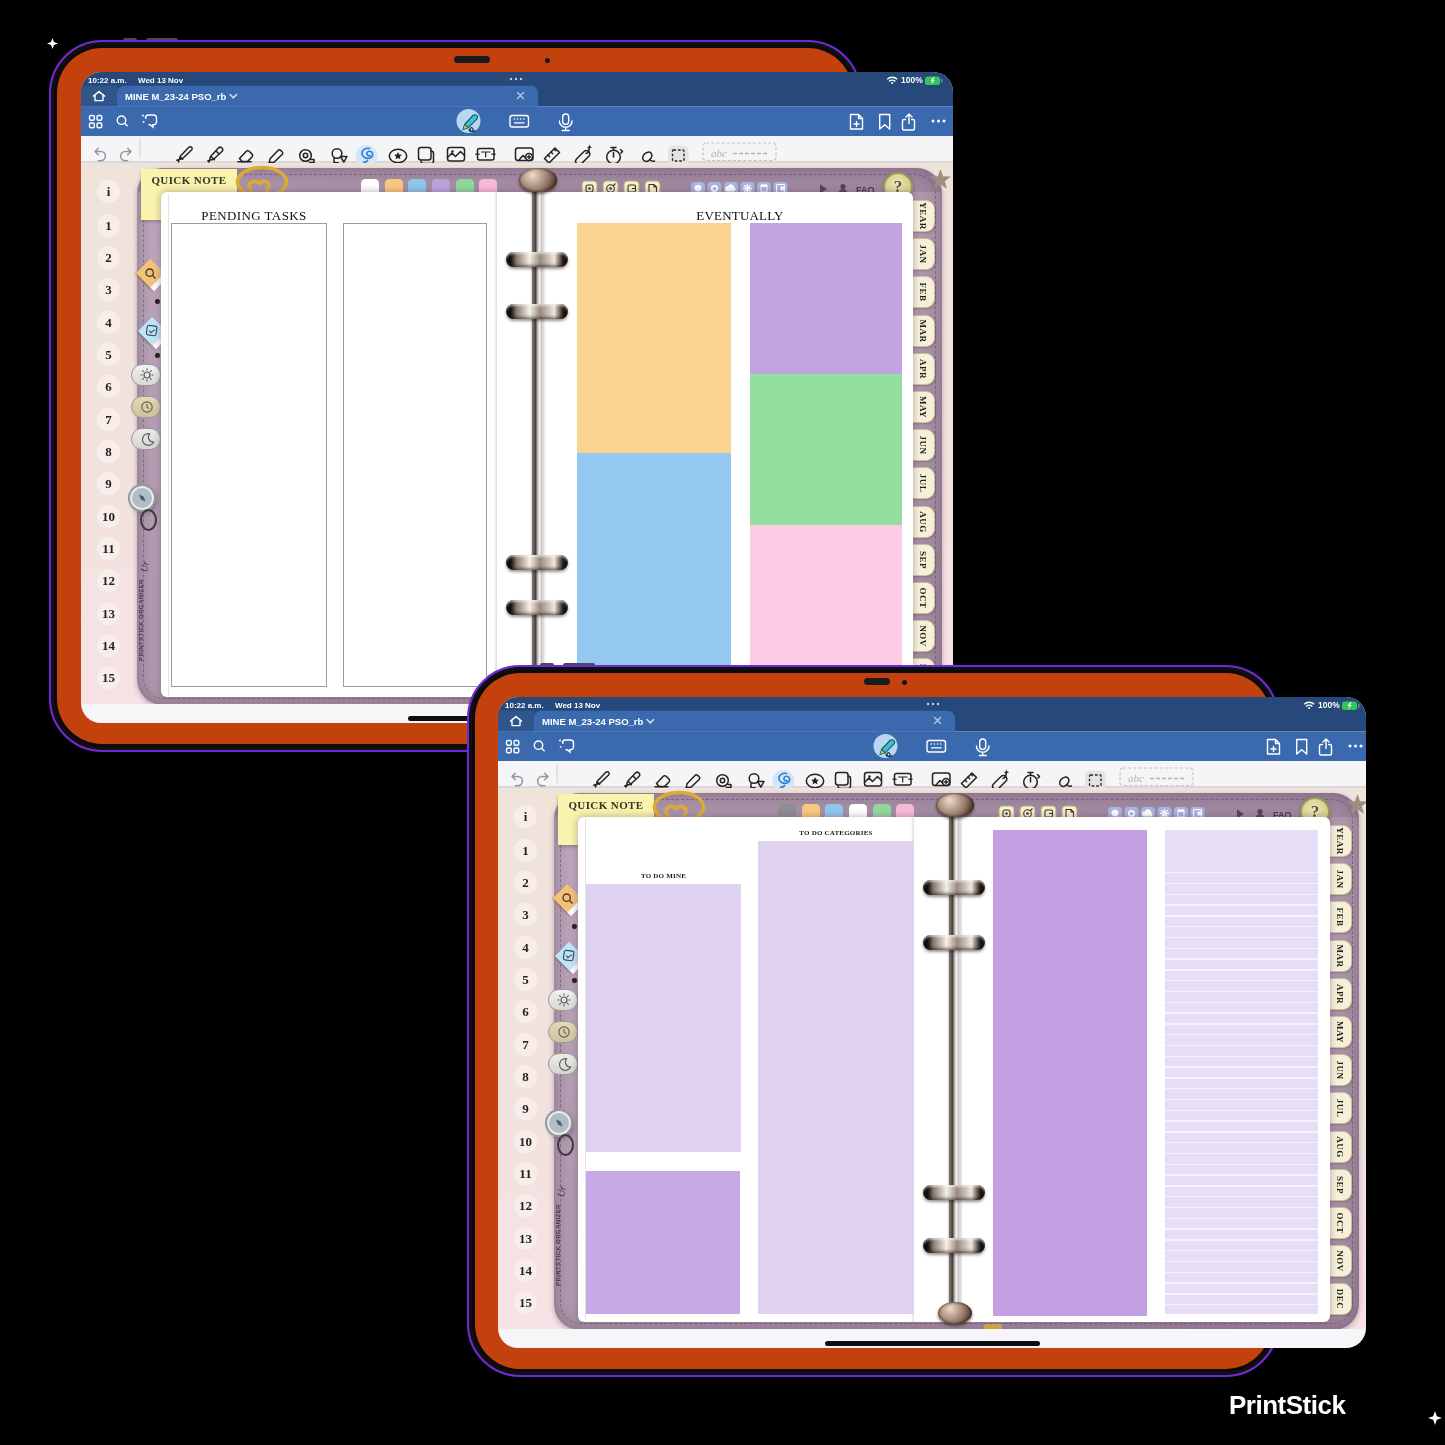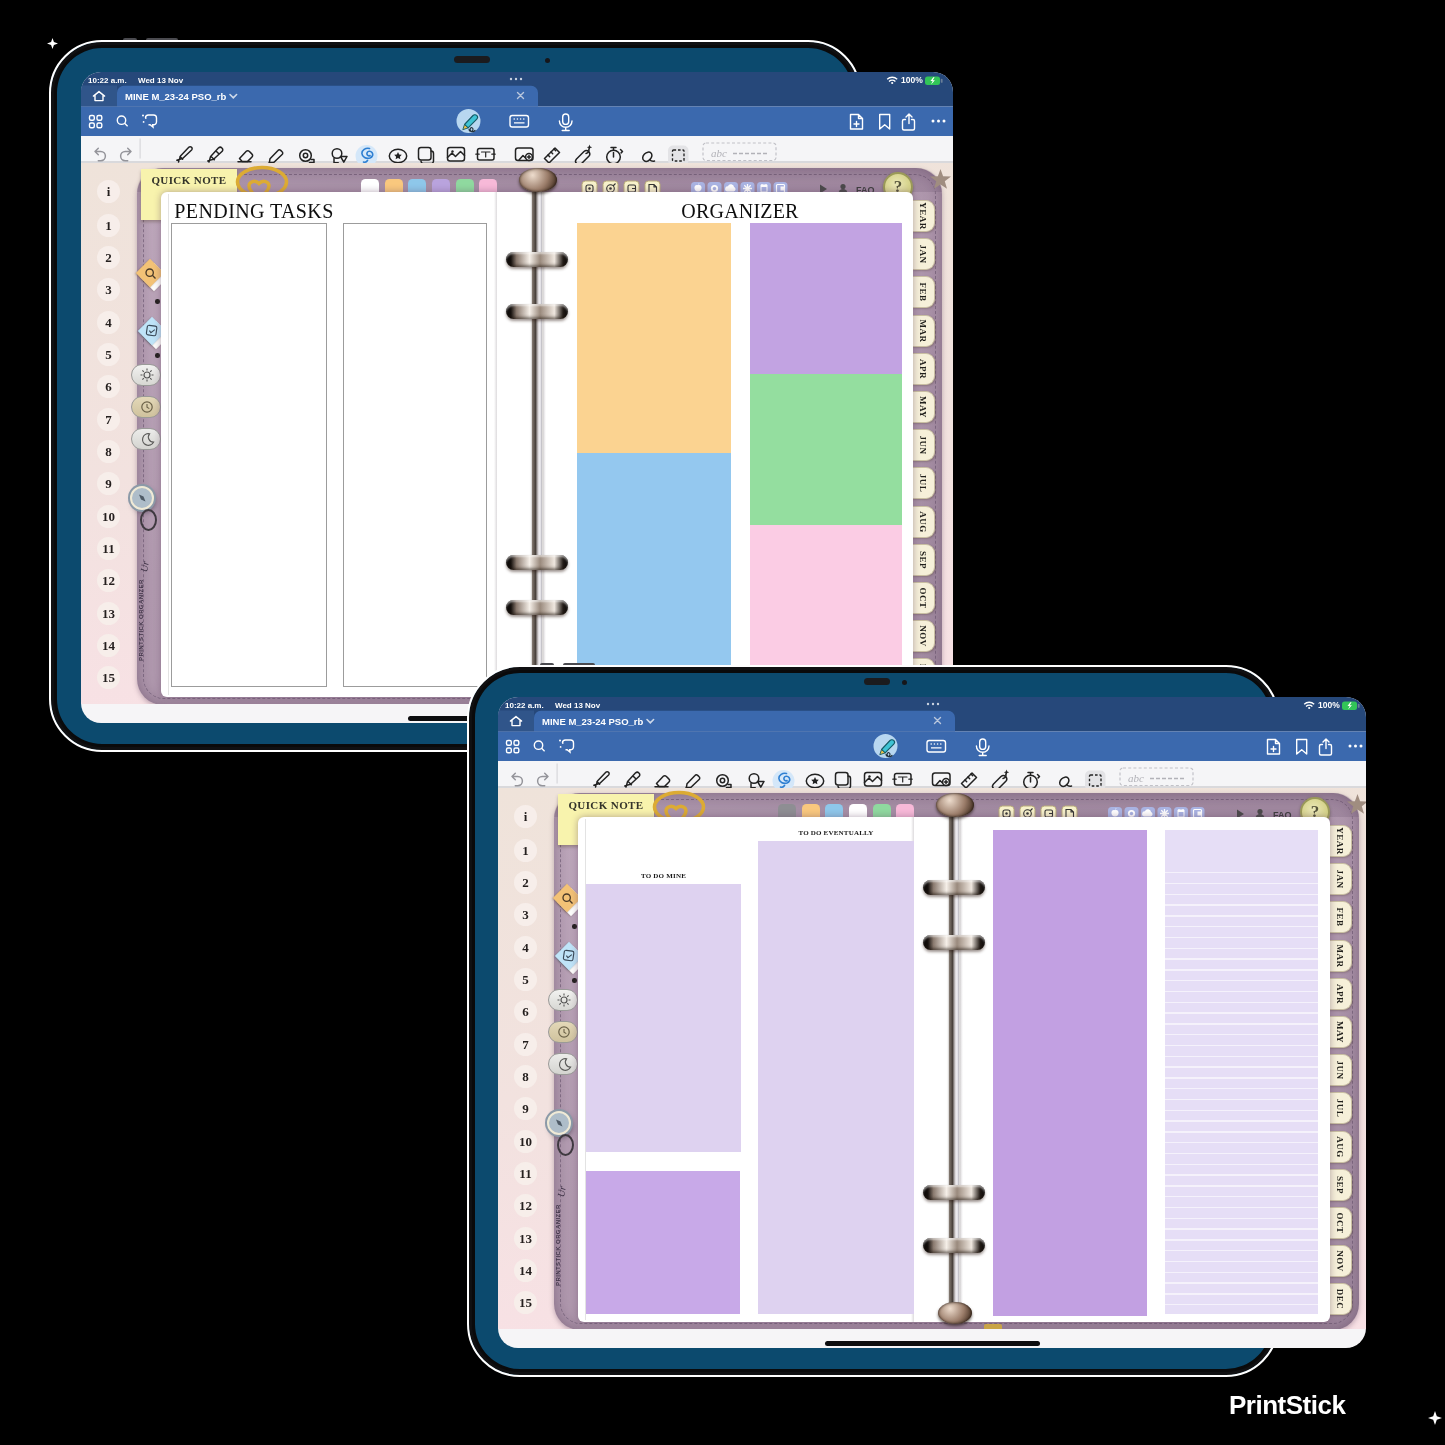--- a/index.html
+++ b/index.html
@@ -1,26 +1,26 @@
 <!DOCTYPE html>
 <html><head>
 <meta charset="utf-8">
 <style>
   html,body{margin:0;padding:0;background:#000;}
   #stage{position:relative;width:1445px;height:1445px;background:#000;overflow:hidden;font-family:"Liberation Sans",sans-serif;-webkit-font-smoothing:antialiased;}
   .abs{position:absolute;}
-  .ipad{position:absolute;width:812px;height:712px;box-sizing:border-box;background:#0c4a6e;border:2px solid #ffffff;border-radius:53px;box-shadow:inset 0 0 0 3px #101012, inset 0 0 0 6px #0a0a0b;}
+  .ipad{position:absolute;width:812px;height:712px;box-sizing:border-box;background:#c2410c;border:2px solid #6d28d9;border-radius:53px;box-shadow:inset 0 0 0 3px #101012, inset 0 0 0 6px #0a0a0b;}
   .screen{position:absolute;left:30px;top:30px;width:872px;height:651px;border-radius:20px;overflow:hidden;background:#f6f5f7;}
   .sbar{position:absolute;left:0;top:0;width:872px;height:91px;}
   .planner{position:absolute;left:0;top:91px;width:872px;height:541px;background:linear-gradient(178deg,#efe3da 0%,#f2e2df 55%,#f8e1e5 100%);overflow:hidden;}
   .binder{position:absolute;left:56px;top:5px;width:805px;height:537px;border-radius:26px;background:linear-gradient(140deg,#c0aabe 0%,#b29bb0 35%,#af97ad 60%,#a18aa0 100%);box-shadow:inset 0 0 18px rgba(70,45,70,.45), 0 2px 5px rgba(80,50,80,.35);}
   .stitch{position:absolute;left:6px;top:6px;right:6px;bottom:6px;border:1.3px dashed #64506a;border-radius:21px;opacity:.6;}
   .circ{position:absolute;left:16px;width:23px;height:23px;border-radius:50%;background:#f7eeea;color:#241f1e;font-family:"Liberation Serif",serif;font-weight:bold;font-size:13px;line-height:23px;text-align:center;}
   .pagewhite{position:absolute;left:80px;top:29px;width:752px;height:505px;background:#fff;border-radius:6px;box-shadow:0 0 7px rgba(90,60,90,.45);}
-  .ptitle{position:absolute;font-family:"Liberation Serif",serif;color:#0e0e0e;font-size:20px;letter-spacing:.4px;white-space:nowrap;}
+  .ptitle{position:absolute;font-family:"Liberation Serif",serif;color:#0e0e0e;font-size:13px;letter-spacing:.4px;white-space:nowrap;margin-top:8px;}
   .stitle{position:absolute;font-family:"Liberation Serif",serif;color:#1a1a1a;font-weight:bold;font-size:7px;letter-spacing:.2px;white-space:nowrap;}
   .tbox{position:absolute;background:#fff;border:1px solid #9c9c9c;}
   .mtab{position:absolute;left:830px;width:23px;height:30px;background:#f6f0d9;border:1px solid #c9bfa2;border-left:none;border-radius:2px 9px 9px 2px;box-shadow:1px 1px 2px rgba(90,70,60,.35);}
   .mtab span{position:absolute;left:50%;top:50%;transform:translate(-50%,-50%) rotate(90deg);font-family:"Liberation Serif",serif;font-weight:bold;font-size:9px;letter-spacing:.5px;color:#21201c;white-space:nowrap;}
   .minitab{position:absolute;width:18px;height:15px;border-radius:4.5px 4.5px 0 0;}
   .ring{position:absolute;left:425px;width:62px;height:15px;border-radius:7.5px;background:linear-gradient(90deg,#050404 0%,#16110e 8%,#8a7a6f 17%,#f5efe8 38%,#9a8a7d 55%,#efe7df 78%,#241d18 92%,#060505 100%);box-shadow:0 2px 3px rgba(40,20,10,.45), inset 0 -2px 3px rgba(30,20,12,.5), inset 0 2px 2px rgba(255,255,255,.55);}
   .rod{position:absolute;left:451px;top:28px;width:10px;height:506px;background:linear-gradient(90deg,#857b72 0%,#4a423c 35%,#d8d4d6 62%,#f3f2f6 80%,#b5b3ba 100%);box-shadow:0 0 2px rgba(40,30,20,.5);}
   .knob{position:absolute;border-radius:50%;background:radial-gradient(circle at 36% 30%,#eddccd,#9a7c69 52%,#553f30 80%,#26190f);box-shadow:0 2px 3px rgba(30,18,12,.6), inset 0 0 3px #1c120c;}
   .charmtab{position:absolute;left:50px;width:30px;height:22px;border-radius:11px;box-sizing:border-box;border:1px solid #9a9a98;}
   .homebar{position:absolute;left:327px;top:644px;width:215px;height:5px;border-radius:2.5px;background:#0d0d0f;}
@@ -339,21 +339,21 @@
 <div class="abs" style="left:413px;top:29px;width:3px;height:505px;background:linear-gradient(90deg,rgba(0,0,0,0),rgba(120,110,120,.25));"></div>
 
 <div class="abs" style="left:462px;top:29px;width:3px;height:505px;background:linear-gradient(90deg,rgba(120,110,120,.25),rgba(0,0,0,0));"></div>
 
 <div class="ptitle" style="left:91px;top:37px;width:164px;text-align:center;">PENDING TASKS</div>
 
 <div class="tbox" style="left:90px;top:60px;width:154px;height:462px;"></div>
 
 <div class="tbox" style="left:262px;top:60px;width:142px;height:462px;"></div>
 
-<div class="ptitle" style="left:577px;top:37px;width:164px;text-align:center;letter-spacing:.2px;">ORGANIZER</div>
+<div class="ptitle" style="left:577px;top:37px;width:164px;text-align:center;letter-spacing:.2px;">EVENTUALLY</div>
 
 <div class="abs" style="left:496px;top:60px;width:154px;height:230px;background:#fbd391;"></div>
 
 <div class="abs" style="left:496px;top:290px;width:154px;height:237px;background:#94c8ef;"></div>
 
 <div class="abs" style="left:669px;top:60px;width:152px;height:151px;background:#c2a3e2;"></div>
 
 <div class="abs" style="left:669px;top:211px;width:152px;height:151px;background:#94de9f;"></div>
 
 <div class="abs" style="left:669px;top:362px;width:152px;height:165px;background:#fbcce4;"></div>
@@ -681,21 +681,21 @@
 <div class="abs" style="left:413px;top:29px;width:3px;height:505px;background:linear-gradient(90deg,rgba(0,0,0,0),rgba(120,110,120,.25));"></div>
 
 <div class="abs" style="left:462px;top:29px;width:3px;height:505px;background:linear-gradient(90deg,rgba(120,110,120,.25),rgba(0,0,0,0));"></div>
 
 <div class="stitle" style="left:88px;top:84px;width:155px;text-align:center;">TO DO MINE</div>
 
 <div class="abs" style="left:88px;top:96px;width:155px;height:268px;background:#ded2f0;"></div>
 
 <div class="abs" style="left:88px;top:383px;width:154px;height:143px;background:#c8a9e8;"></div>
 
-<div class="stitle" style="left:260px;top:41px;width:156px;text-align:center;">TO DO EVENTUALLY</div>
+<div class="stitle" style="left:260px;top:41px;width:156px;text-align:center;">TO DO CATEGORIES</div>
 
 <div class="abs" style="left:260px;top:53px;width:156px;height:473px;background:#ded2f0;"></div>
 
 <div class="abs" style="left:495px;top:42px;width:154px;height:486px;background:#c2a0e2;"></div>
 
 <div class="abs" style="left:667px;top:42px;width:153px;height:484px;background:#e6def6;"></div>
 
 <div class="abs" style="left:667px;top:84px;width:153px;height:442px;background:repeating-linear-gradient(180deg,rgba(255,255,255,.6) 0px,rgba(255,255,255,.6) 1.4px,rgba(0,0,0,0) 1.4px,rgba(0,0,0,0) 10.8px);"></div>
 
 <div class="rod"></div>

